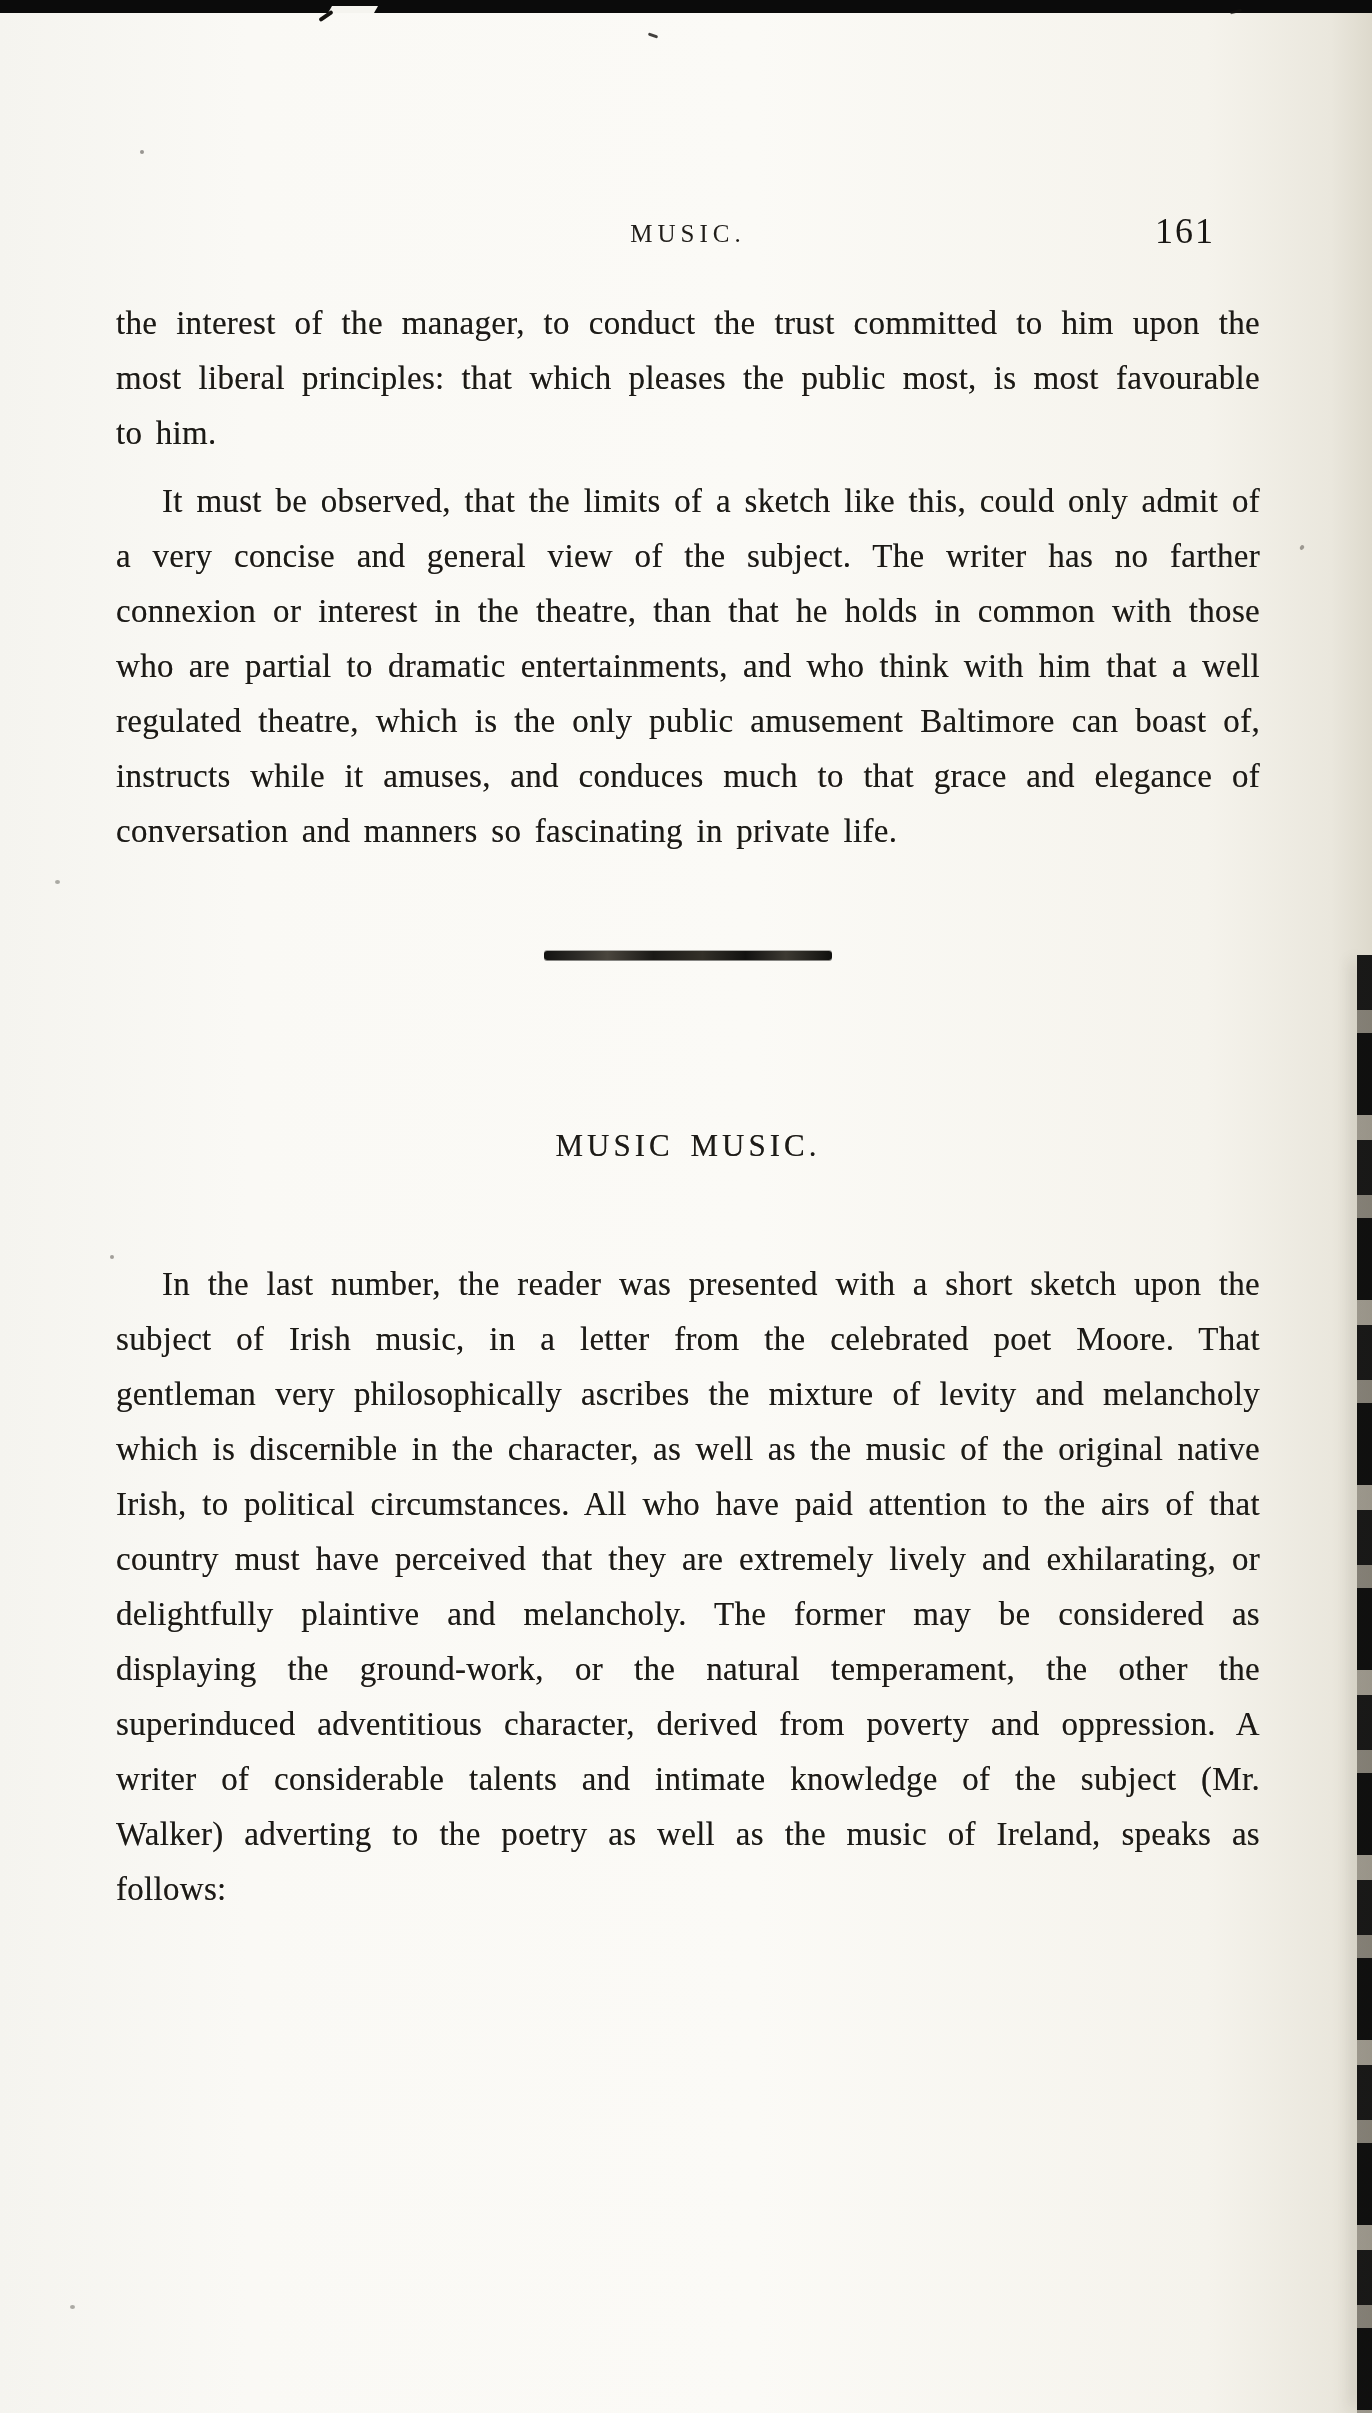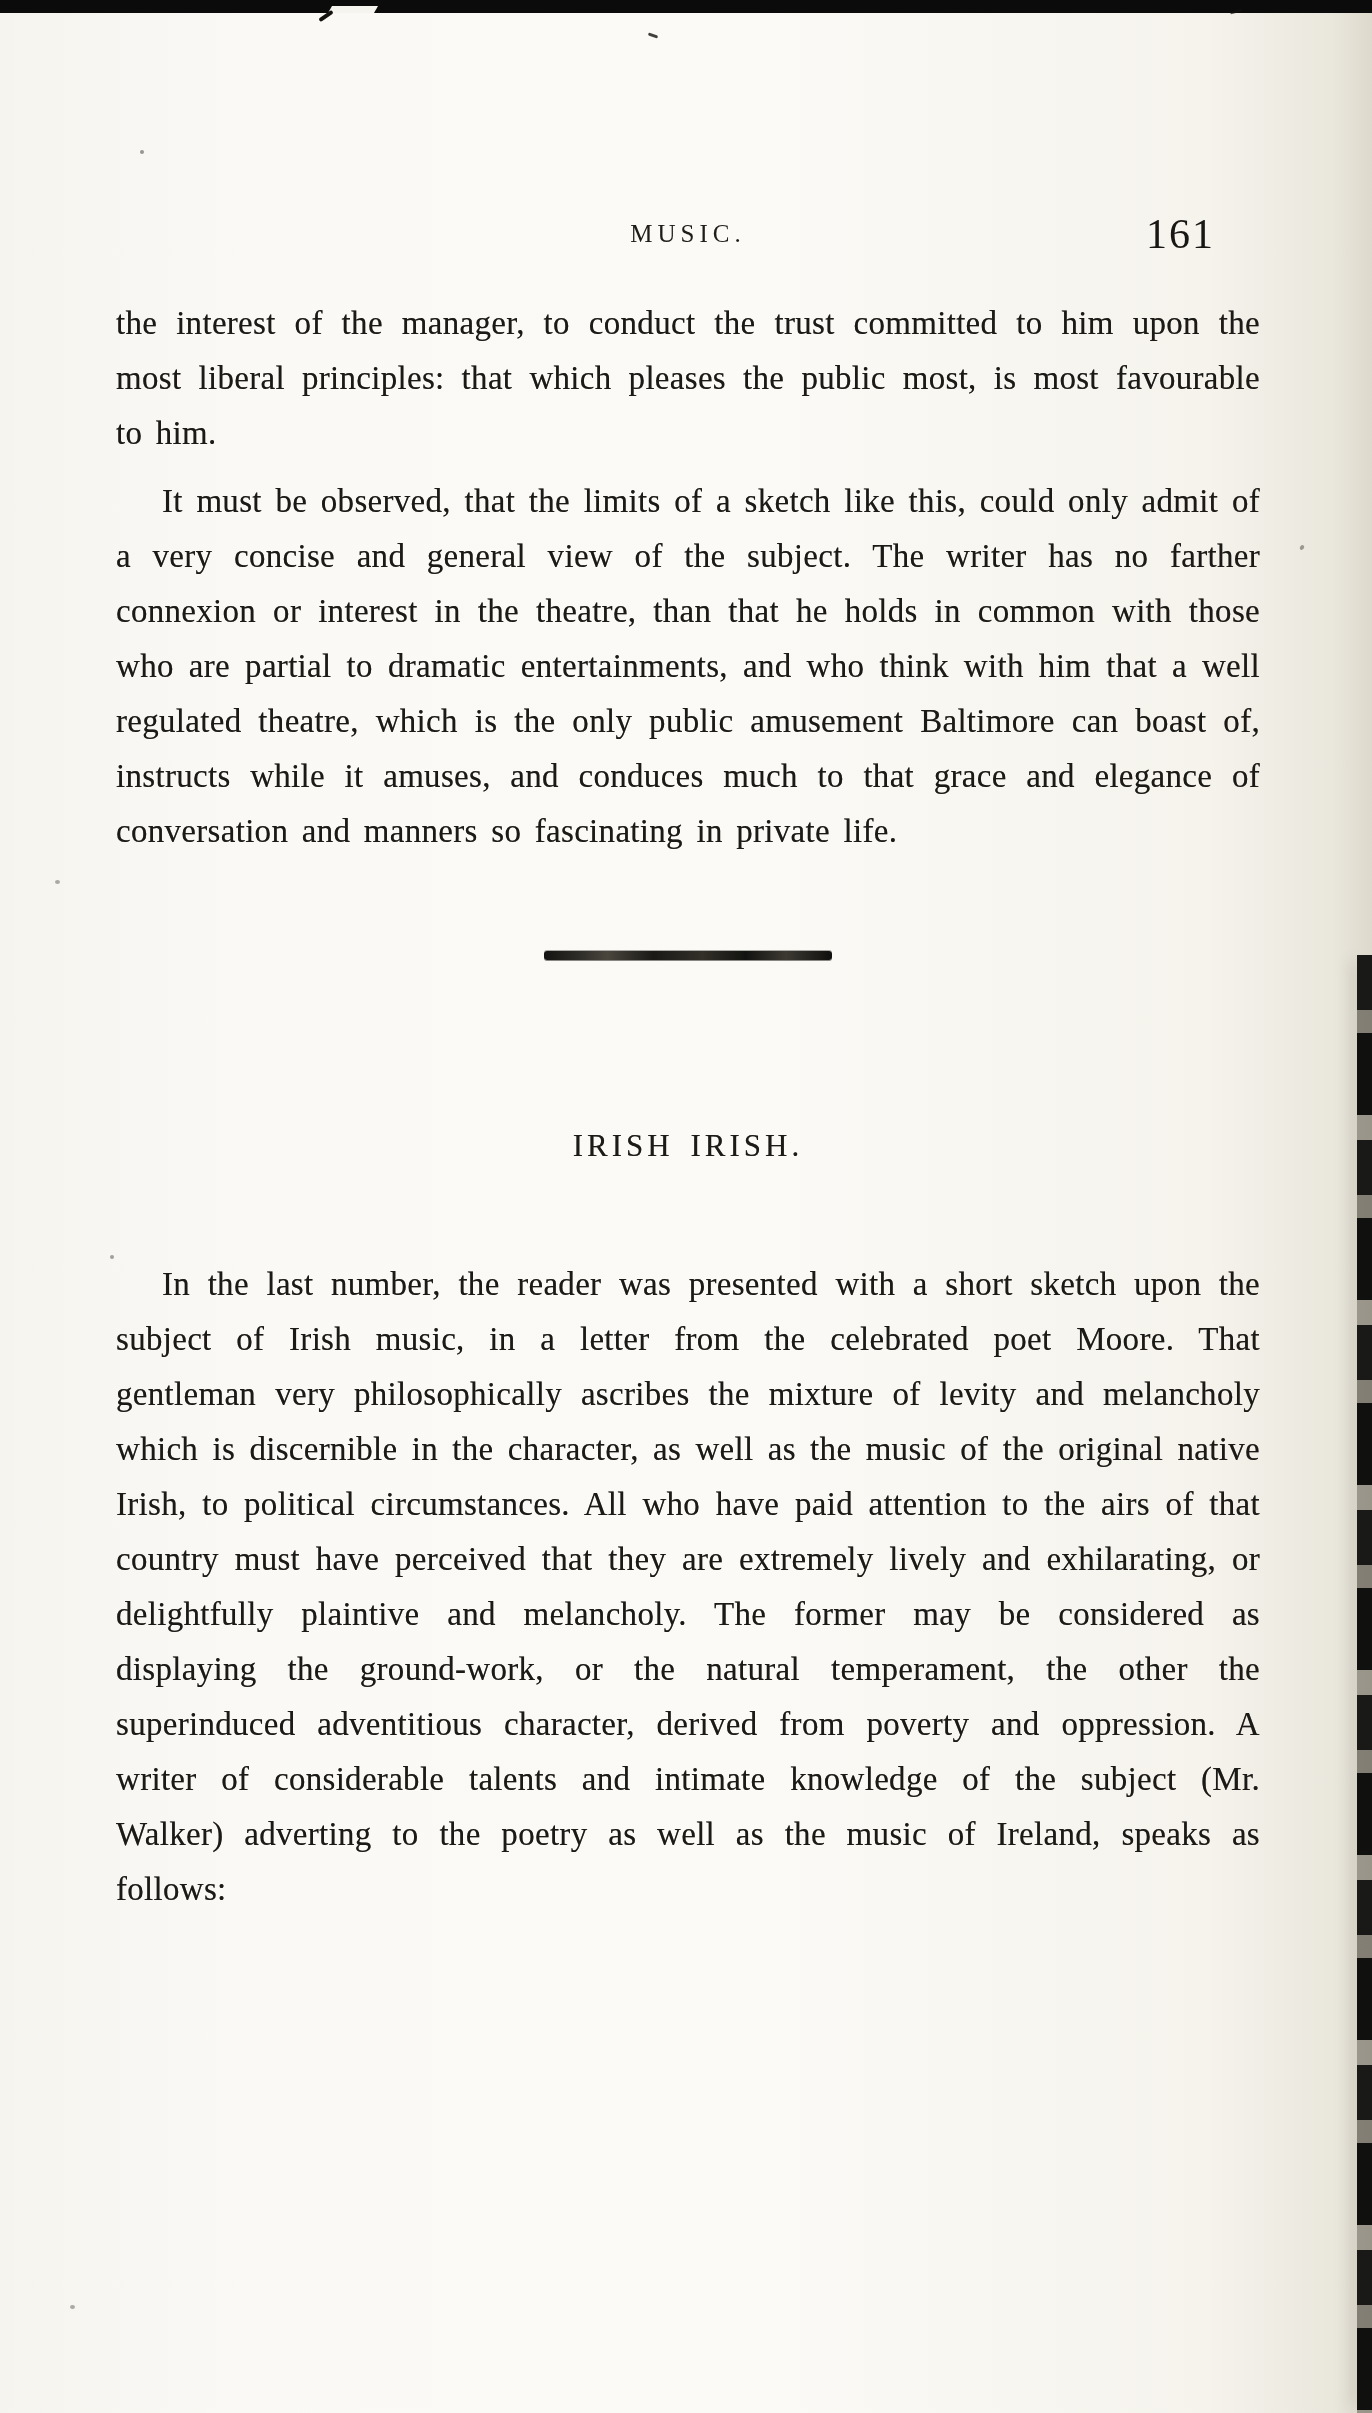--- a/index.html
+++ b/index.html
@@ -59,21 +59,21 @@
     width: 1170px; height: 50px;
   }
   .running-title {
     position: absolute; left: 50%; top: 6px;
     transform: translateX(-50%);
     font-size: 25px; letter-spacing: 5px;
     color: #201d19;
   }
   .page-number {
     position: absolute; right: 58px; top: -4px;
-    font-size: 42px; letter-spacing: 2px;
+    font-size: 36px; letter-spacing: 2px;
     color: #191714;
   }
 
   
   .text-block {
     position: absolute; left: 103px; top: 283px;
     width: 1170px;
     font-size: 33px; line-height: 55px;
     text-align: justify;
     word-spacing: 5px; letter-spacing: 0.3px;
@@ -122,20 +122,20 @@
     <span class="running-title">MUSIC.</span>
     <span class="page-number">161</span>
   </header>
 
   <main class="text-block">
     <p class="para">the interest of the manager, to conduct the trust committed to him upon the most liberal principles: that which pleases the public most, is most favourable to him.</p>
     <p class="para indent">It must be observed, that the limits of a sketch like this, could only admit of a very concise and general view of the subject.  The writer has no farther connexion or interest in the theatre, than that he holds in common with those who are partial to dramatic entertainments, and who think with him that a well regulated theatre, which is the only public amusement Baltimore can boast of, instructs while it amuses, and conduces much to that grace and elegance of conversation and manners so fascinating in private life.</p>
 
     <div class="divider"></div>
 
-    <h2 class="section-title">IRISH IRISH.</h2>
+    <h2 class="section-title">MUSIC MUSIC.</h2>
 
     <p class="para indent section-lead">In the last number, the reader was presented with a short sketch upon the subject of Irish music, in a letter from the celebrated poet Moore.  That gentleman very philosophically ascribes the mixture of levity and melancholy which is discernible in the character, as well as the music of the original native Irish, to political circumstances.  All who have paid attention to the airs of that country must have perceived that they are extremely lively and exhilarating, or delightfully plaintive and melancholy.  The former may be considered as displaying the ground-work, or the natural temperament, the other the superinduced adventitious character, derived from poverty and oppression.  A writer of considerable talents and intimate knowledge of the subject (Mr. Walker) adverting to the poetry as well as the music of Ireland, speaks as follows:</p>
   </main>
 
   <div class="right-band"></div>
 
 </div>
 
 </body></html>

